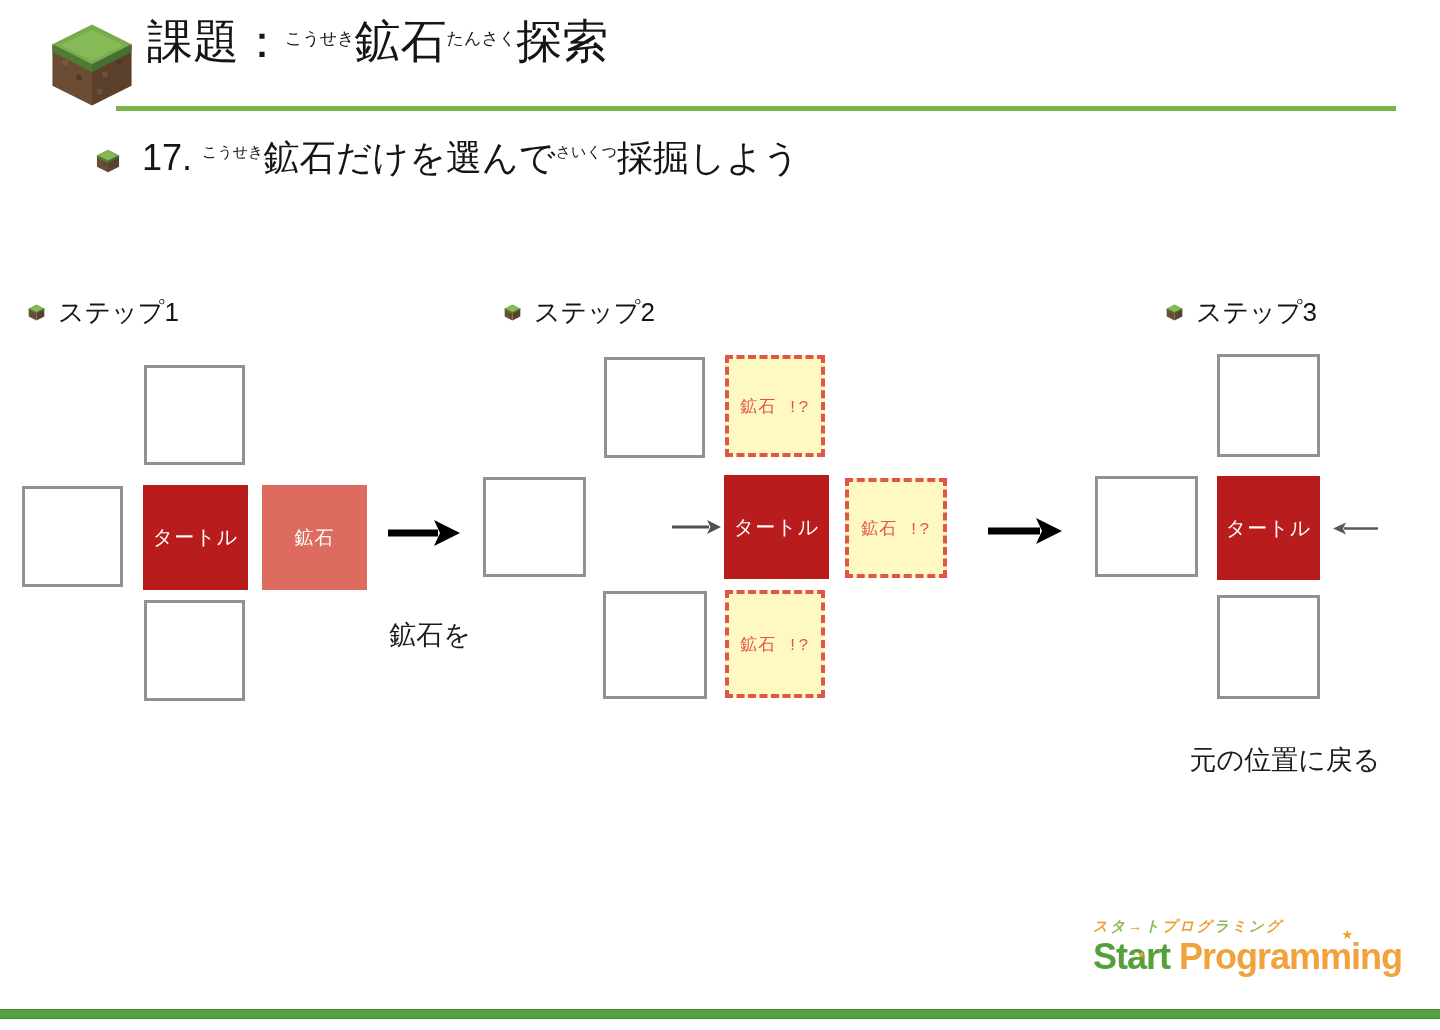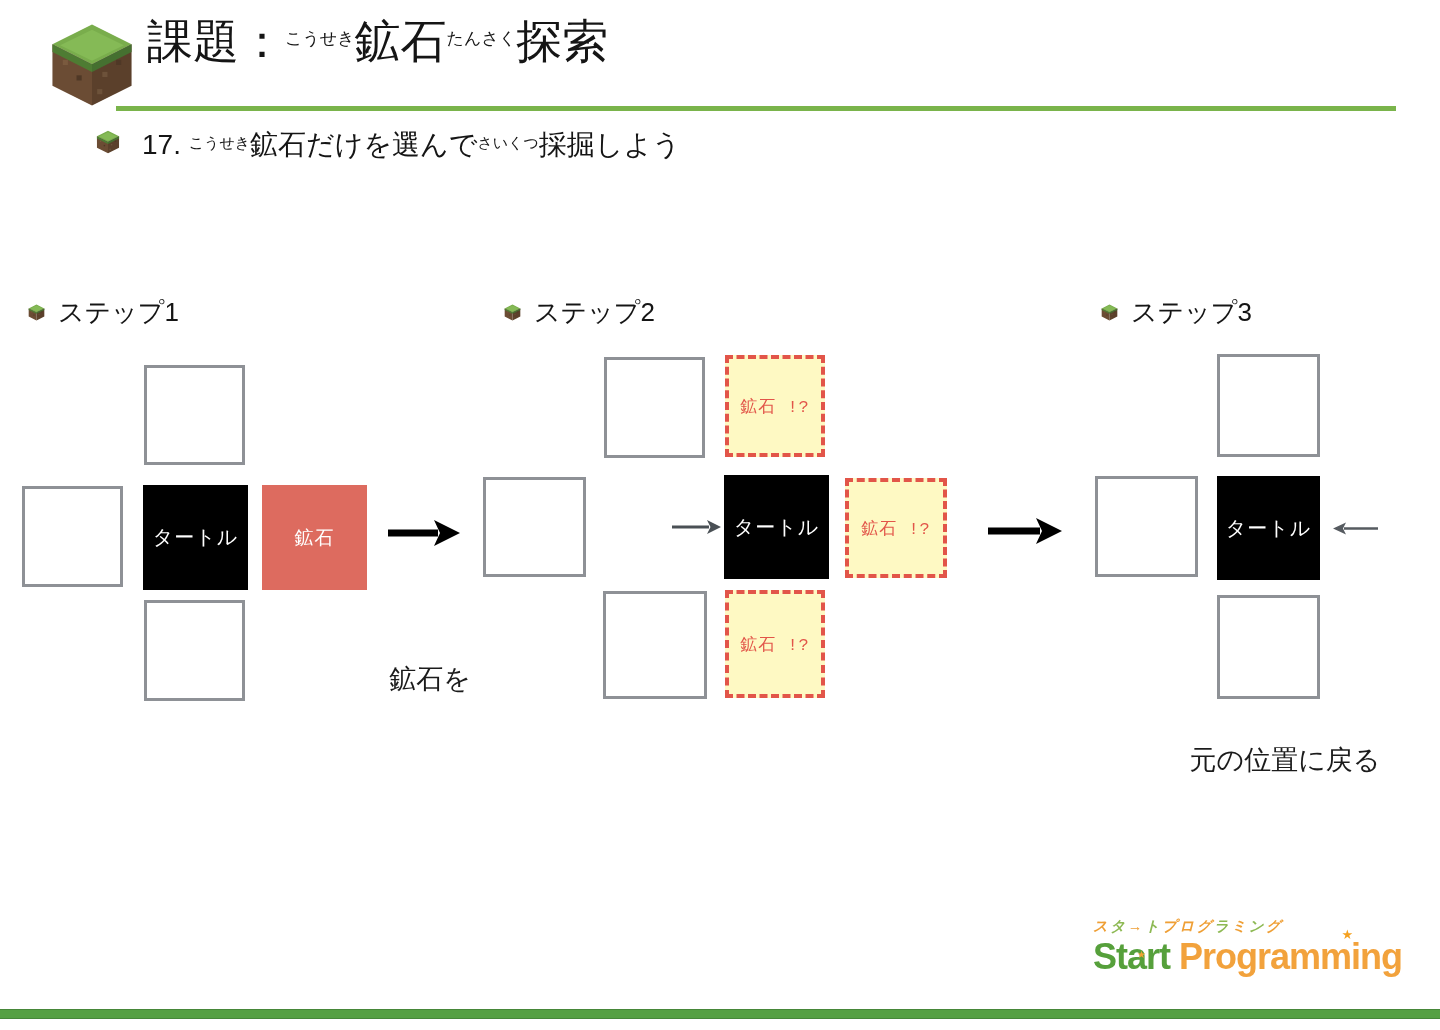--- a/index.html
+++ b/index.html
@@ -10,31 +10,31 @@
   .hdr-icon{position:absolute;left:48px;top:22px;}
   .title-row{position:absolute;left:147px;top:12px;display:flex;align-items:flex-end;white-space:pre;}
   .t-main{font-size:46px;line-height:1.3;color:#151515;}
   .rubyb{display:inline-flex;flex-direction:row;align-items:center;}
   .furi{font-size:17px;line-height:1;margin-bottom:6px;color:#151515;}
   .furi-s{font-size:15px;line-height:1;margin-bottom:5px;color:#151515;}
   .title-underline{position:absolute;left:116px;top:106px;width:1280px;height:5px;background:#7ab44b;}
 
   
   .subtitle-row{position:absolute;left:96px;top:126px;display:flex;align-items:flex-end;white-space:pre;}
-  .s-main{font-size:28px;line-height:1.35;color:#151515;}
+  .s-main{font-size:36px;line-height:1.35;color:#151515;margin-top:8px;}
   .sub-bullet{margin:0 22px 10px 0;}
 
   
   .step-label{position:absolute;display:flex;align-items:center;gap:13px;}
   .step-label .txt{font-size:26px;color:#151515;line-height:1.1;}
 
   
   .cell{position:absolute;box-sizing:border-box;display:flex;align-items:center;justify-content:center;}
   .cell.empty{border:3px solid #8e9196;background:#ffffff;}
-  .cell.turtle{background:#000000;}
+  .cell.turtle{background:#b91c1c;}
   .cell.ore{background:#dd6b5f;}
   .cell.probe{border:4px dashed #e25549;background:#fef9c3;font-family:Liberation Mono, monospace;}
   .wlabel{color:#ffffff;font-size:20px;letter-spacing:1px;}
   .wlabel.sm{font-size:19px;}
   .plabel{color:#e25549;font-size:17px;letter-spacing:1px;}
 
   .arrow{position:absolute;}
 
   
   .caption{position:absolute;text-align:center;font-size:27px;line-height:1.55;color:#1b1b1b;}
@@ -124,21 +124,21 @@
   <div class="cell ore" style="left:262px;top:485px;width:105px;height:105px;">
     <span class="wlabel sm">鉱石</span>
   </div>
   <div class="cell empty" style="left:144px;top:600px;width:101px;height:101px;"></div>
 
   <svg class="arrow" style="left:386px;top:519px;" width="76" height="28" viewBox="0 0 76 28">
     <line x1="2" y1="14" x2="52" y2="14" stroke="#000" stroke-width="7"></line>
     <polygon points="48,1 74,14 48,27 54,14" fill="#000"></polygon>
   </svg>
 
-  <div class="caption" style="left:325px;top:615px;width:210px;margin-top:44px;">
+  <div class="caption" style="left:325px;top:615px;width:210px;">
     <div>鉱石を</div>
   </div>
 
   <div class="step-label" style="left:504px;top:298px;">
     <svg width="17" height="17" viewBox="0 0 100 100">
         <use href="#grass-cube"></use>
       </svg>
     <span class="txt">ステップ2</span>
   </div>
 
@@ -163,21 +163,21 @@
   <div class="cell probe" style="left:725px;top:590px;width:100px;height:108px;">
     <span class="plabel">鉱石 !?</span>
   </div>
 
 
   <svg class="arrow" style="left:986px;top:516px;" width="78" height="30" viewBox="0 0 78 30">
     <line x1="2" y1="15" x2="54" y2="15" stroke="#000" stroke-width="7"></line>
     <polygon points="50,2 76,15 50,28 56,15" fill="#000"></polygon>
   </svg>
 
-  <div class="step-label" style="left:1101px;top:298px;">
+  <div class="step-label" style="left:1166px;top:298px;">
     <svg width="17" height="17" viewBox="0 0 100 100">
         <use href="#grass-cube"></use>
       </svg>
     <span class="txt">ステップ3</span>
   </div>
 
   <div class="cell empty" style="left:1217px;top:354px;width:103px;height:103px;"></div>
   <div class="cell empty" style="left:1095px;top:476px;width:103px;height:101px;"></div>
   <div class="cell turtle" style="left:1217px;top:476px;width:103px;height:104px;">
     <span class="wlabel">タートル</span>

